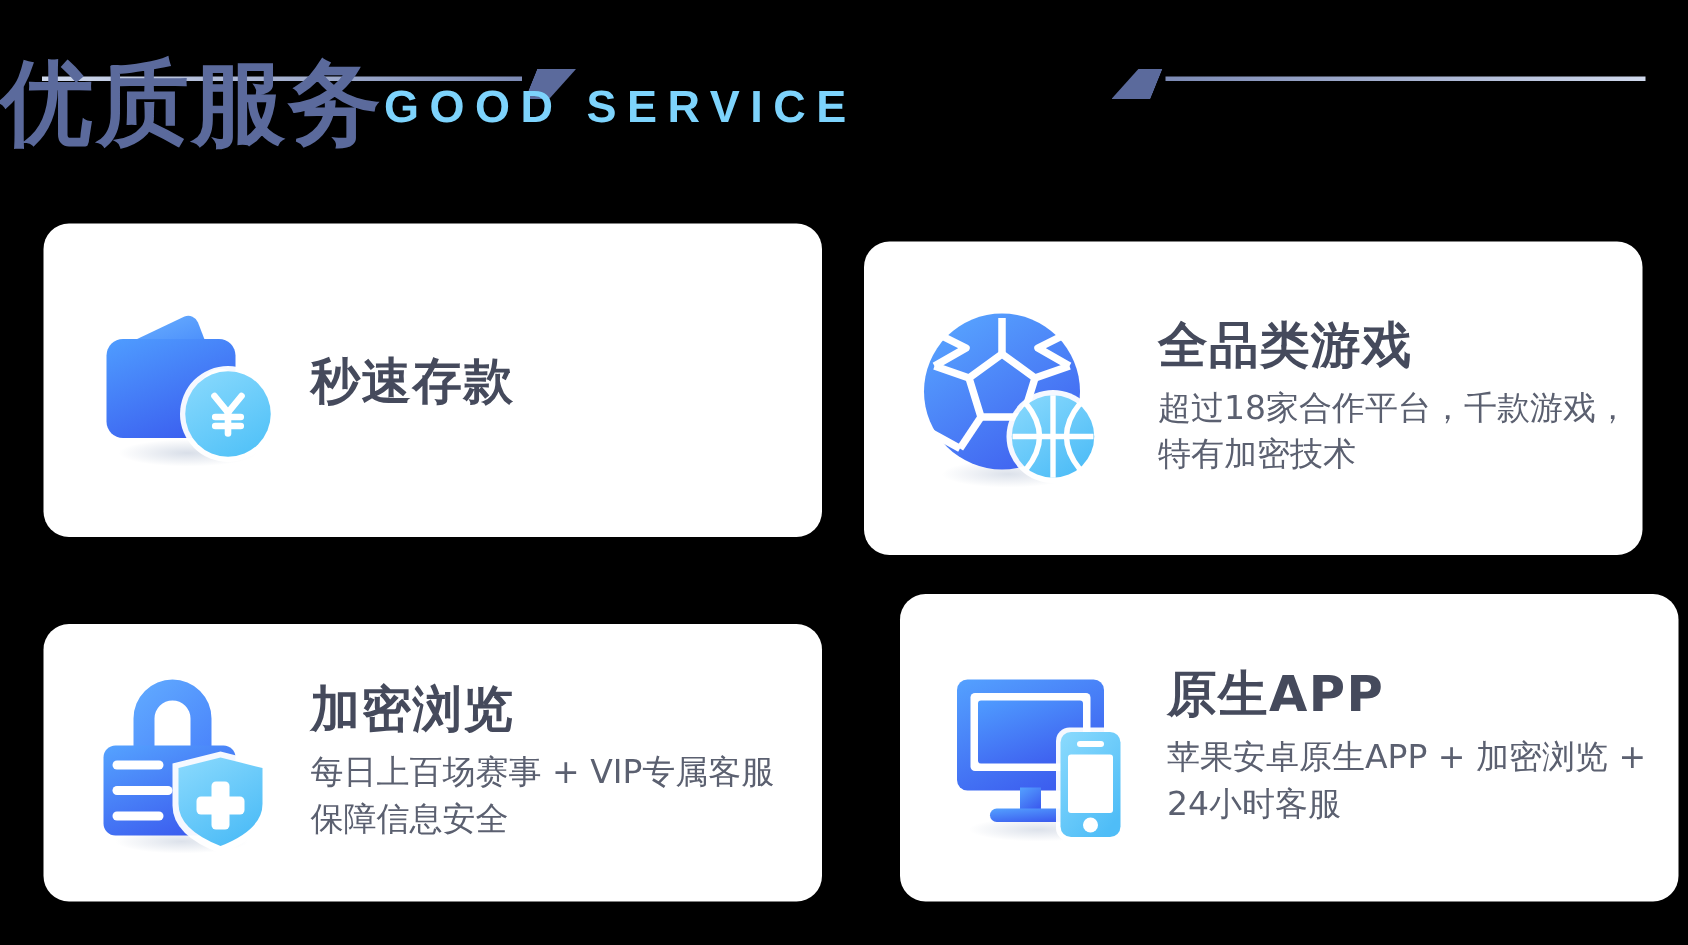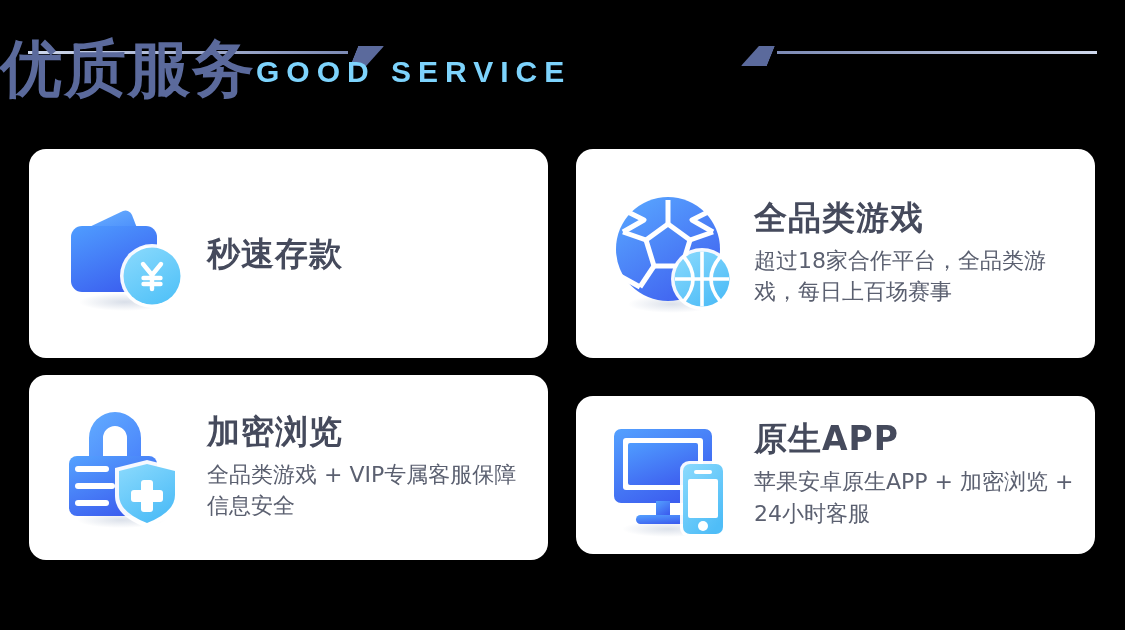--- a/index.html
+++ b/index.html
@@ -63,23 +63,23 @@
     transform:skewX(-22deg);
   }
 
   
   .card {
     position:absolute; width:519px; height:209px;
     background:#ffffff; border-radius:17px;
     display:flex; align-items:center;
   }
   .card-1 { left:29px;  top:149px; }
-  .card-2 { left:576px; top:149px; }
-  .card-3 { left:29px;  top:375px; height:185px; }
-  .card-4 { left:576px; top:396px; height:158px; }
+  .card-2 { left:576px; top:161px;gap:18px; }
+  .card-3 { left:29px;  top:416px; height:185px; }
+  .card-4 { left:600px; top:396px; height:205px; }
 
   .icon-wrap {
     position:relative; width:140px; height:140px;
     margin-left:30px; flex:0 0 140px;
   }
   .card-text { margin-left:8px; }
   .card-title {
     font-size:33px; font-weight:bold; color:#454a5c;
     letter-spacing:1px; line-height:1.15;
     font-family:"DejaVu Sans","Liberation Sans",sans-serif;
@@ -196,21 +196,21 @@
         <g fill="none" stroke="#ffffff" stroke-width="3.6">
           <path d="M96 67.5 L96 122.5"></path>
           <path d="M69 95 L123 95"></path>
           <path d="M78 73 Q96 95 78 117"></path>
           <path d="M114 73 Q96 95 114 117"></path>
         </g>
       </svg>
     </div>
     <div class="card-text">
       <div class="card-title">全品类游戏</div>
-      <div class="card-desc">超过18家合作平台，全品类游戏，每日上百场赛事</div>
+      <div class="card-desc">超过18家合作平台，千款游戏，特有加密技术</div>
     </div>
   </div>
 
   <div class="card card-3">
     <div class="icon-wrap">
       <svg class="icon-svg" viewBox="0 0 140 140">
         <defs>
           <linearGradient id="g-lock" x1="0" y1="0" x2="0.6" y2="1">
             <stop offset="0" stop-color="#55a3ff"></stop>
             <stop offset="1" stop-color="#3c5eef"></stop>
@@ -239,21 +239,21 @@
         <path d="M88 62 L120 70 L120 98 Q120 118 88 130 Q56 118 56 98 L56 70 Z" fill="#ffffff" opacity="0.95"></path>
         <path d="M88 66 L116 73 L116 97 Q116 114 88 125 Q60 114 60 97 L60 73 Z" fill="url(#g-shield)"></path>
         <g fill="#ffffff">
           <rect x="82" y="82" width="12" height="32" rx="3"></rect>
           <rect x="72" y="92" width="32" height="12" rx="3"></rect>
         </g>
       </svg>
     </div>
     <div class="card-text">
       <div class="card-title">加密浏览</div>
-      <div class="card-desc">全品类游戏 + VIP专属客服保障信息安全</div>
+      <div class="card-desc">每日上百场赛事 + VIP专属客服保障信息安全</div>
     </div>
   </div>
 
   <div class="card card-4">
     <div class="icon-wrap">
       <svg class="icon-svg" viewBox="0 0 140 140">
         <defs>
           <linearGradient id="g-mon" x1="0" y1="0" x2="0.6" y2="1">
             <stop offset="0" stop-color="#54a1ff"></stop>
             <stop offset="1" stop-color="#3c5eef"></stop>

